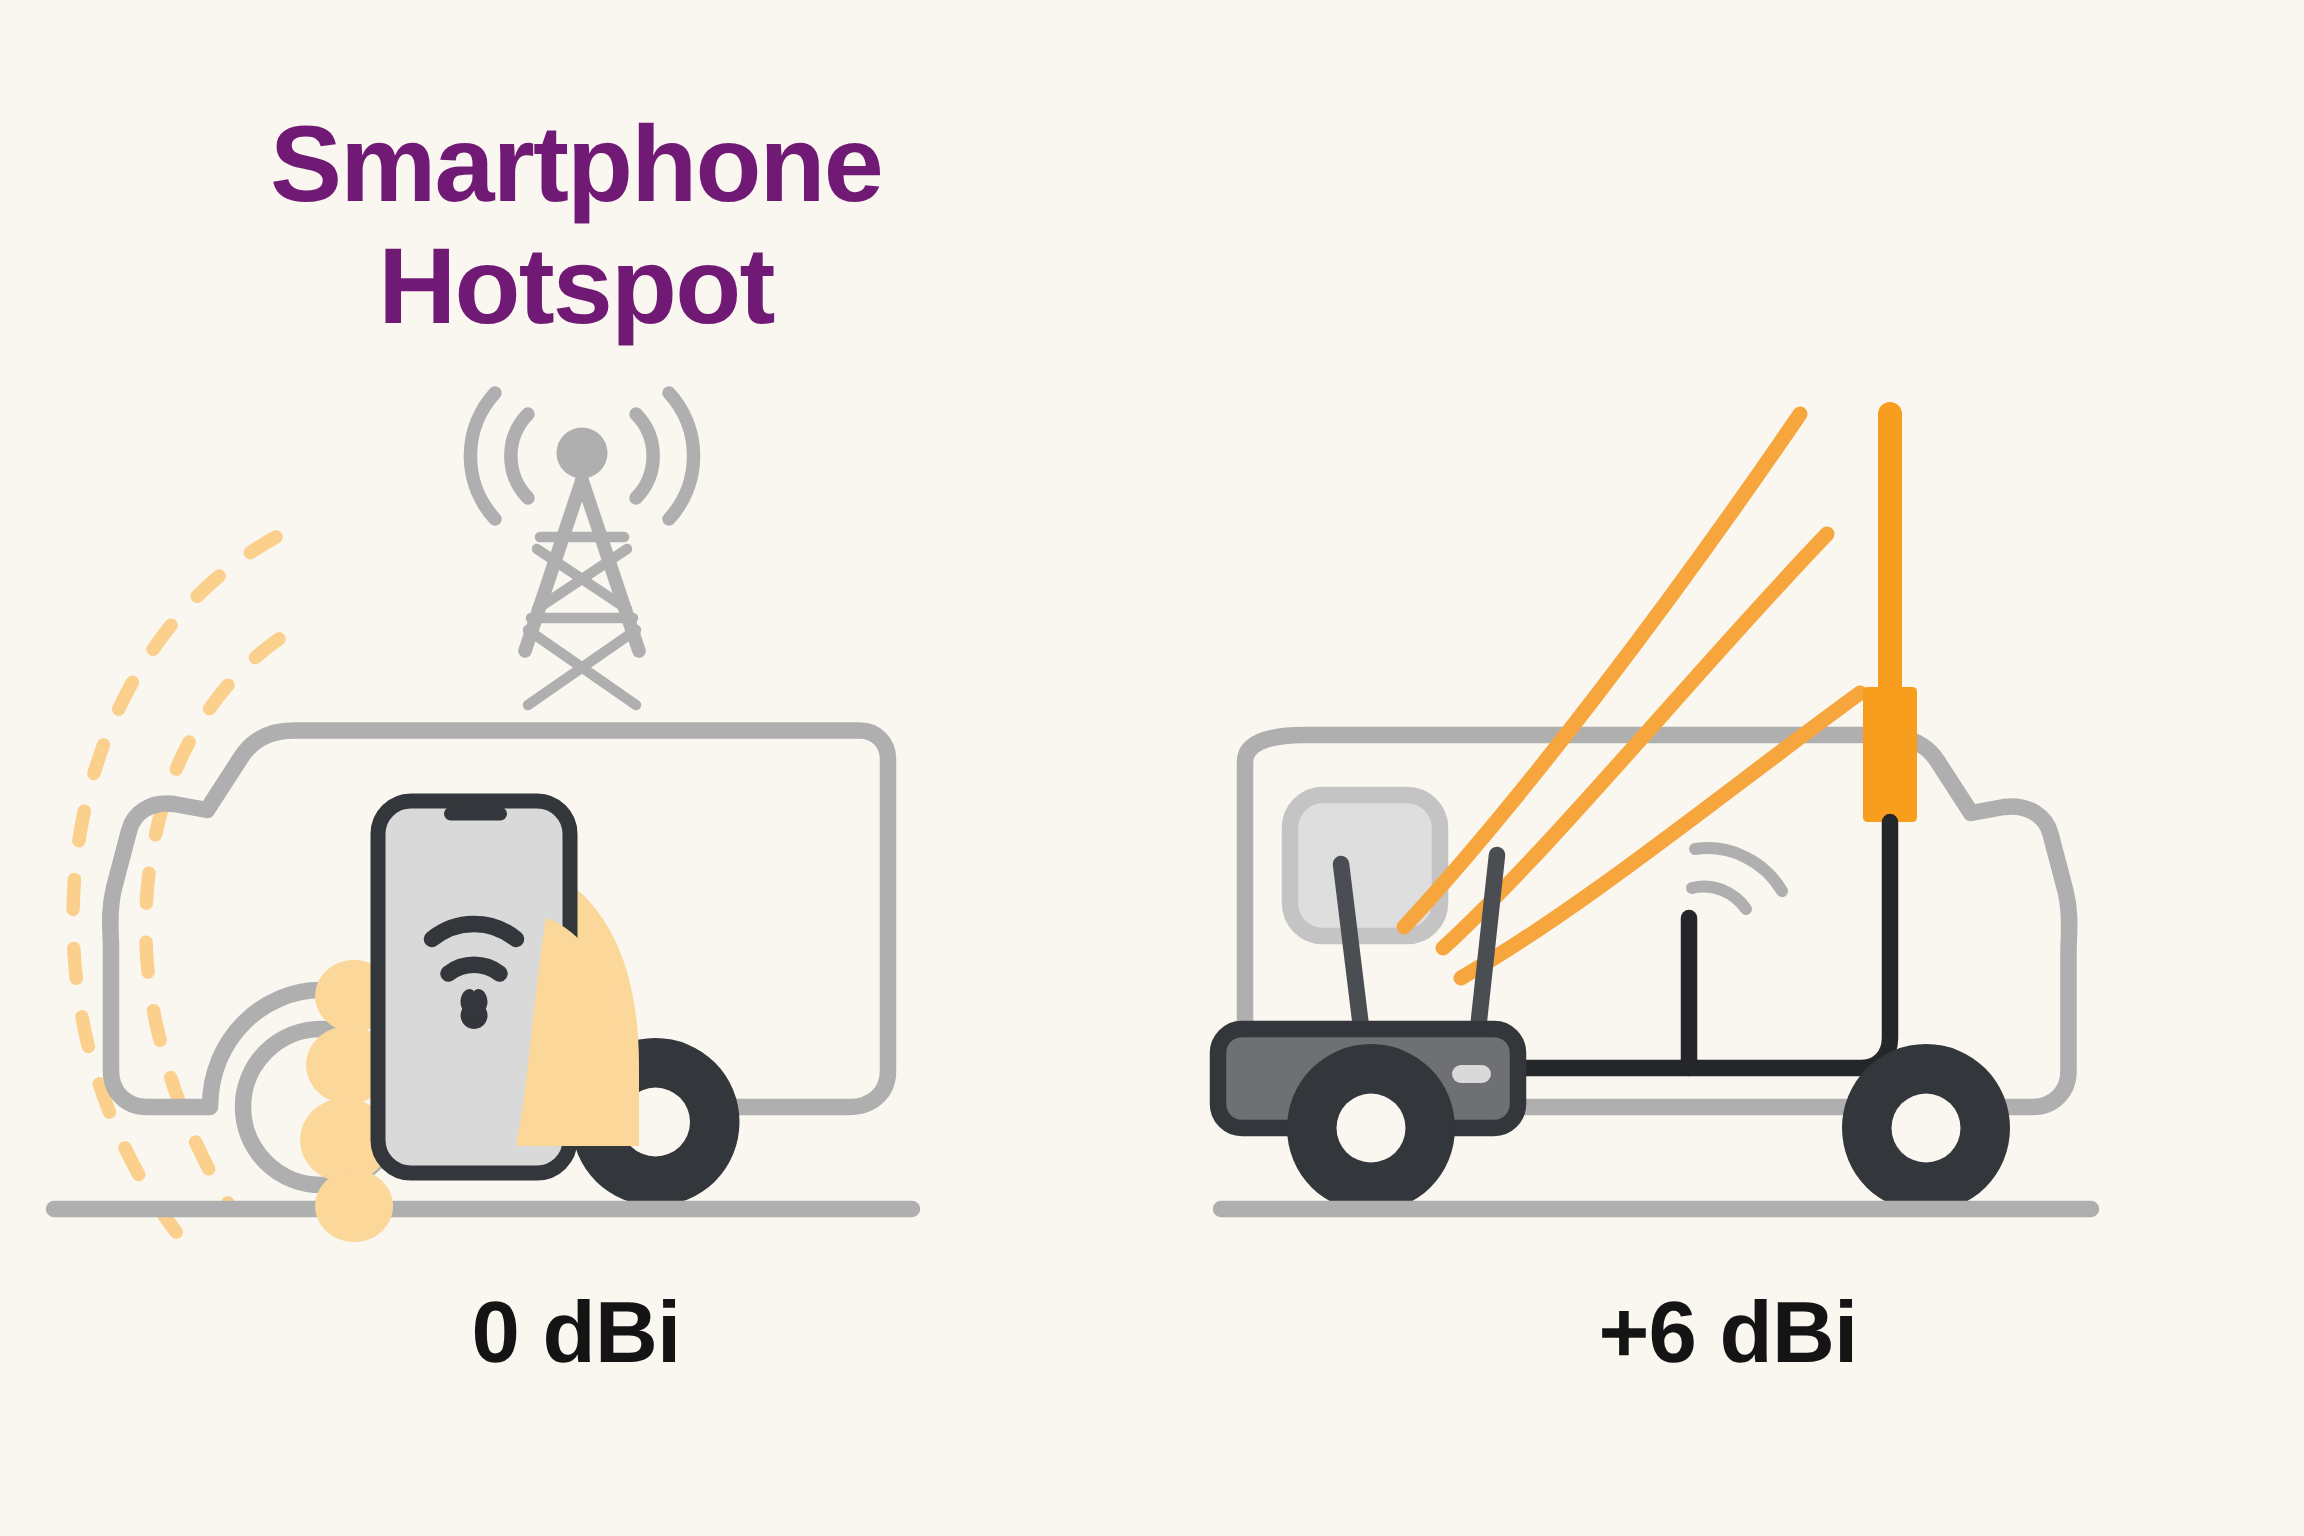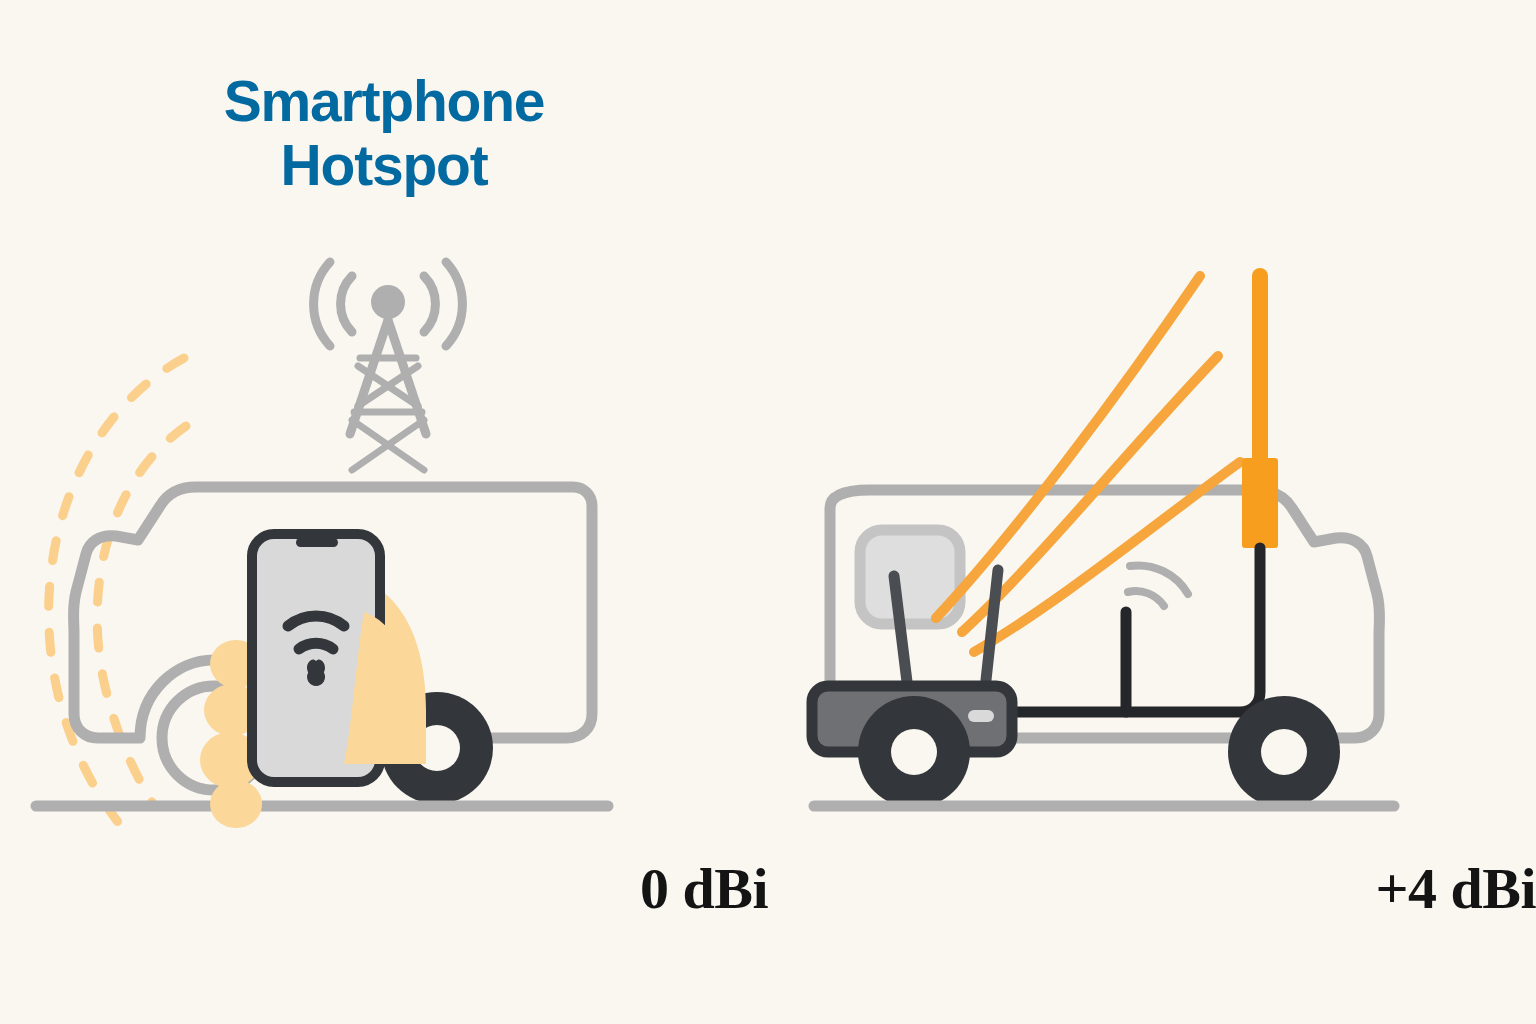--- a/index.html
+++ b/index.html
@@ -27,38 +27,37 @@
   }
   #panel-left  { left: 0; }
   #panel-right { left: 768px; }
 
   .panel-title {
     position: absolute;
     top: 70px;
     left: 0;
     width: 768px;
     text-align: center;
-    font-size: 57px;
+    font-size: 72px;
     line-height: 1.12;
     font-weight: 700;
     letter-spacing: -1.2px;
-    color: #0369a1;
+    color: #701a75;
     white-space: pre-line;
   }
   .panel-value {
     position: absolute;
     top: 855px;
     left: 0;
     width: 768px;
-    text-align: right;
+    text-align: center;
     font-size: 58px;
     font-weight: 700;
     letter-spacing: -0.5px;
     color: #141414;
-    font-family: Liberation Serif, serif;
   }
   .scene {
     position: absolute;
     top: 240px;
     left: 0;
     width: 768px;
     height: 600px;
   }
   .scene svg { display: block; width: 768px; height: 600px; }
 </style>
@@ -229,16 +228,16 @@
         <g>
           <circle cx="516" cy="512" r="56" fill="#33363A"></circle>
           <circle cx="516" cy="512" r="23" fill="#FAF7F0"></circle>
         </g>
 
         <line x1="46" y1="566" x2="626" y2="566" stroke="#AFAFAF" stroke-width="11" stroke-linecap="round"></line>
 
       </svg>
     </div>
 
-    <div class="panel-value">+4 dBi</div>
+    <div class="panel-value">+6 dBi</div>
   </div>
 
 </div>
 
 </body></html>

